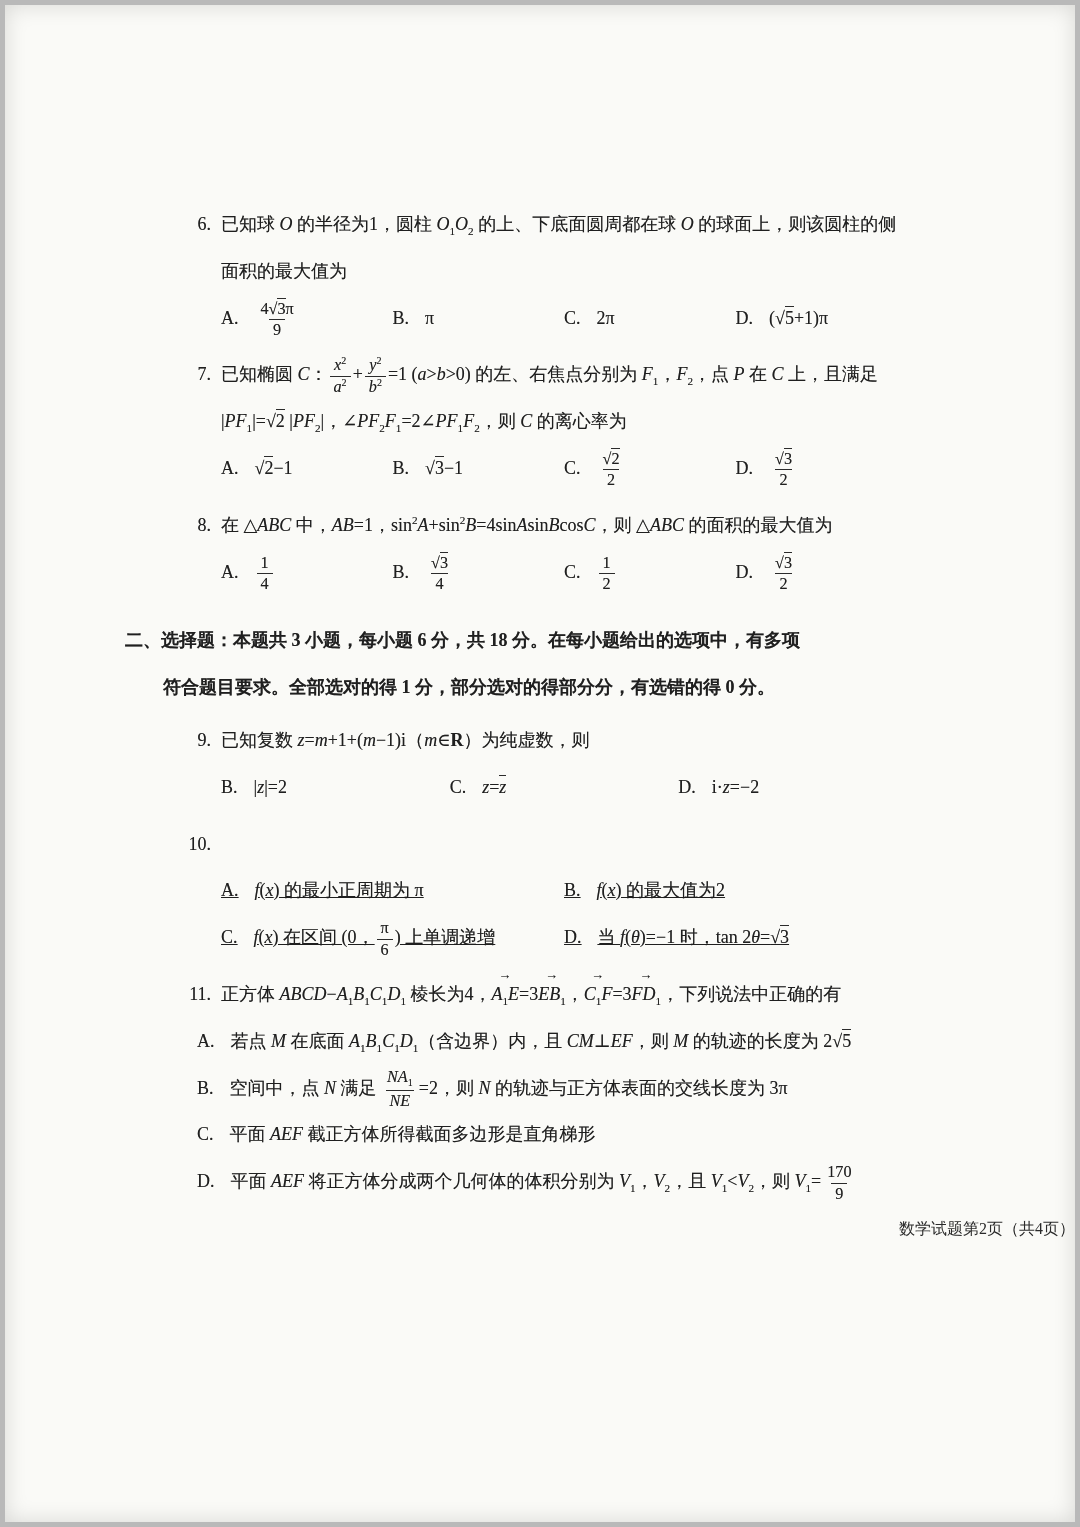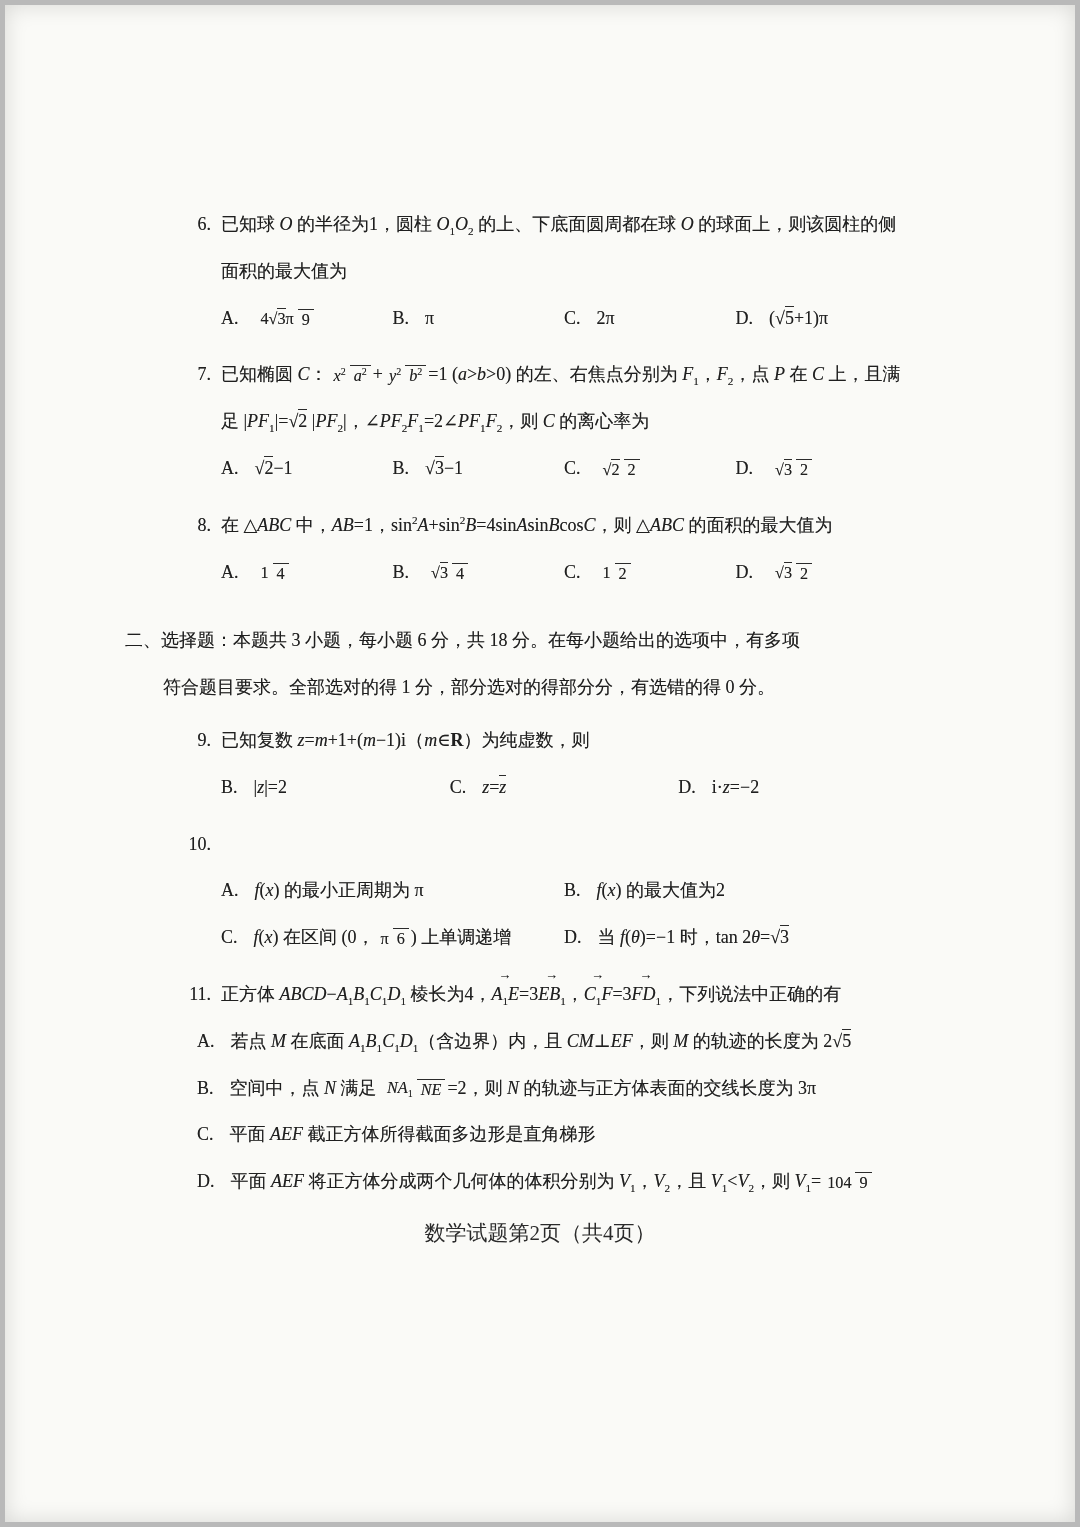--- a/index.html
+++ b/index.html
@@ -35,40 +35,41 @@
     padding-right: 10px;
     box-sizing: border-box;
   }
   .stem { flex: 1; }
   .opt-row {
     display: flex;
     margin-left: 96px;
     align-items: center;
   }
   .opt-row.four .opt { flex: 1 1 25%; }
-  .opt-row.two  .opt { flex: 0 0 50%; }
+  .opt-row.two  .opt { flex: 0 0 50%; text-decoration: underline; }
   .opt-line { margin-left: 72px; }
   .opt-label { margin-right: 16px; }
   .section-head {
-    font-weight: normal;
+    font-weight: bold;
     margin: 22px 0 6px 0;
   }
   .sec-line2 { padding-left: 38px; }
   .footer {
-    text-align: center;
-    font-size: 21px;
+    text-align: right;
+    font-size: 16px;
     margin-top: 14px;
     color: #2a2a2a;
   }
   sup, sub { font-size: 0.62em; }
   i { font-style: italic; }
 
   
   .frac {
     display: inline-flex;
+    flex-direction: column;
     align-items: center;
     vertical-align: middle;
     line-height: 1.25;
     font-size: 0.9em;
     margin: 0 2px;
     text-align: right;
   }
   .frac .num { padding: 0 4px; display: block; }
   .frac .den { padding: 0 4px; display: block; border-top: 1.2px solid #2b2b2b; }
   .rt { white-space: nowrap; }
@@ -194,21 +195,21 @@
         <span class="q-num">11.</span>
         <div class="stem">正方体 <i>ABCD</i>−<i>A</i><sub>1</sub><i>B</i><sub>1</sub><i>C</i><sub>1</sub><i>D</i><sub>1</sub> 棱长为4，<span class="vec"><i>A</i><sub>1</sub><i>E</i></span>=3<span class="vec"><i>EB</i><sub>1</sub></span>，<span class="vec"><i>C</i><sub>1</sub><i>F</i></span>=3<span class="vec"><i>FD</i><sub>1</sub></span>，下列说法中正确的有</div>
       </div>
       <div class="opt-line"><span class="opt-label">A.</span><span class="opt-val">若点 <i>M</i> 在底面 <i>A</i><sub>1</sub><i>B</i><sub>1</sub><i>C</i><sub>1</sub><i>D</i><sub>1</sub>（含边界）内，且 <i>CM</i>⊥<i>EF</i>，则 <i>M</i> 的轨迹的长度为 2<span class="rt">√<span class="ov">5</span></span></span></div>
       <div class="opt-line"><span class="opt-label">B.</span><span class="opt-val">空间中，点 <i>N</i> 满足 <span class="frac">
               <span class="num"><i>NA</i><sub>1</sub></span>
               <span class="den"><i>NE</i></span>
             </span>=2，则 <i>N</i> 的轨迹与正方体表面的交线长度为 3π</span></div>
       <div class="opt-line"><span class="opt-label">C.</span><span class="opt-val">平面 <i>AEF</i> 截正方体所得截面多边形是直角梯形</span></div>
       <div class="opt-line"><span class="opt-label">D.</span><span class="opt-val">平面 <i>AEF</i> 将正方体分成两个几何体的体积分别为 <i>V</i><sub>1</sub>，<i>V</i><sub>2</sub>，且 <i>V</i><sub>1</sub>&lt;<i>V</i><sub>2</sub>，则 <i>V</i><sub>1</sub>=<span class="frac">
-              <span class="num">104</span>
+              <span class="num">170</span>
               <span class="den">9</span>
             </span></span></div>
     </section>
 
   </div>
 
   <div class="footer">数学试题第2页（共4页）</div>
 </div>
 
 </body></html>

